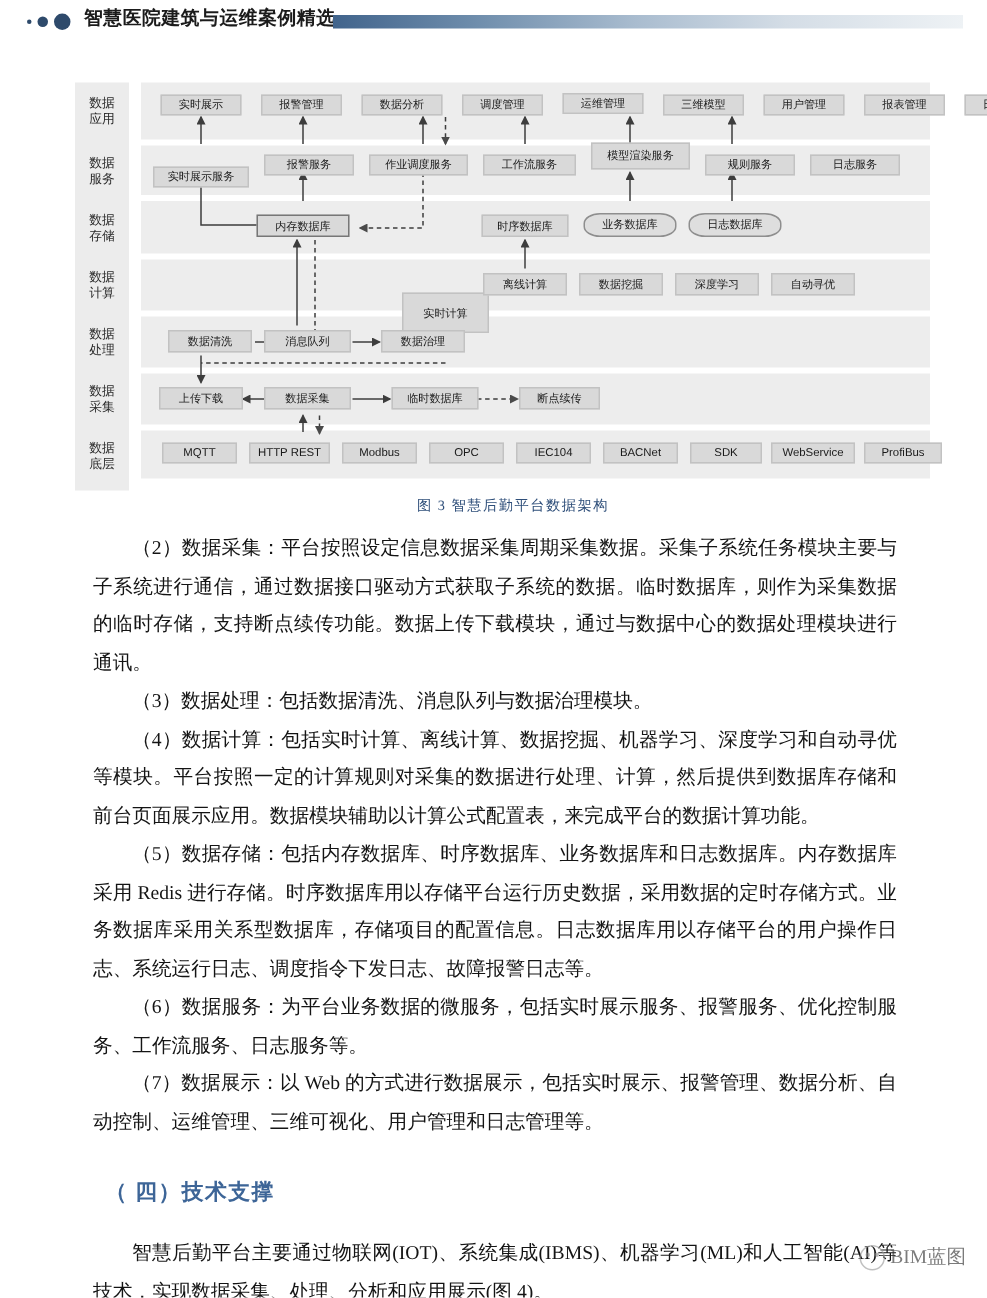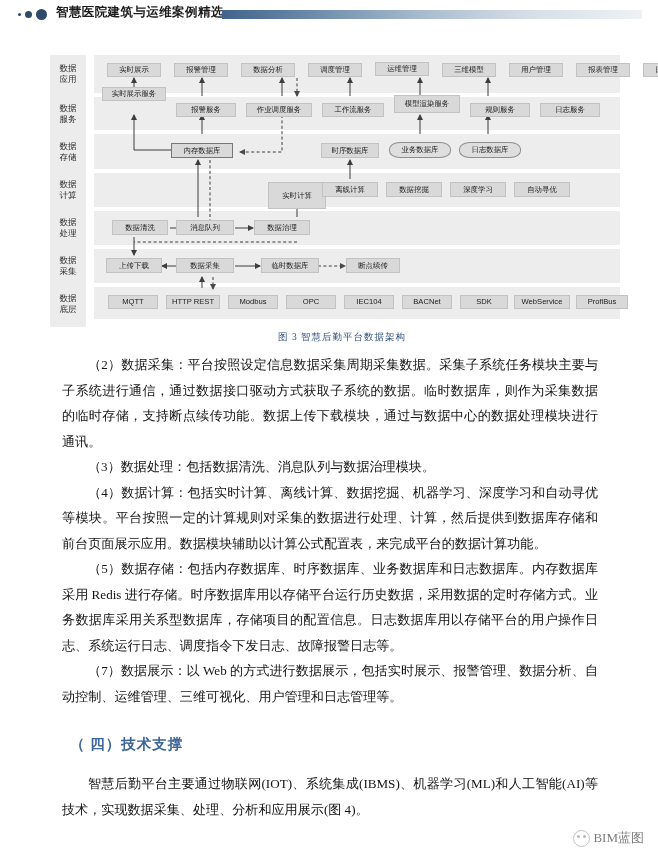--- a/index.html
+++ b/index.html
@@ -282,34 +282,34 @@
   <div class="node" style="left:57px;  top:8px; width:54px; height:14px;">实时展示</div>
   <div class="node" style="left:124px; top:8px; width:54px; height:14px;">报警管理</div>
   <div class="node" style="left:191px; top:8px; width:54px; height:14px;">数据分析</div>
   <div class="node" style="left:258px; top:8px; width:54px; height:14px;">调度管理</div>
   <div class="node" style="left:325px; top:7px; width:54px; height:14px;">运维管理</div>
   <div class="node" style="left:392px; top:8px; width:54px; height:14px;">三维模型</div>
   <div class="node" style="left:459px; top:8px; width:54px; height:14px;">用户管理</div>
   <div class="node" style="left:526px; top:8px; width:54px; height:14px;">报表管理</div>
   <div class="node" style="left:593px; top:8px; width:54px; height:14px;">日志管理</div>
 
-  <div class="node" style="left:52px;  top:32px; width:64px; height:14px;">实时展示服务</div>
+  <div class="node" style="left:52px;  top:56px; width:64px; height:14px;">实时展示服务</div>
   <div class="node" style="left:126px; top:48px; width:60px; height:14px;">报警服务</div>
   <div class="node" style="left:196px; top:48px; width:66px; height:14px;">作业调度服务</div>
   <div class="node" style="left:272px; top:48px; width:62px; height:14px;">工作流服务</div>
   <div class="node" style="left:344px; top:40px; width:66px; height:18px;font-family:Liberation Serif, serif;">模型渲染服务</div>
   <div class="node" style="left:420px; top:48px; width:60px; height:14px;">规则服务</div>
   <div class="node" style="left:490px; top:48px; width:60px; height:14px;">日志服务</div>
 
   <div class="node strong" style="left:121px; top:88px; width:62px; height:15px;">内存数据库</div>
   <div class="node" style="left:271px; top:88px; width:58px; height:15px;">时序数据库</div>
   <div class="node cyl" style="left:339px; top:87px; width:62px; height:16px;">业务数据库</div>
   <div class="node cyl" style="left:409px; top:87px; width:62px; height:16px;">日志数据库</div>
 
-  <div class="node" style="left:218px; top:127px; width:58px; height:27px;">实时计算</div>
+  <div class="node" style="left:218px; top:140px; width:58px; height:27px;">实时计算</div>
   <div class="node" style="left:272px; top:127px; width:56px; height:15px;">离线计算</div>
   <div class="node" style="left:336px; top:127px; width:56px; height:15px;">数据挖掘</div>
   <div class="node" style="left:400px; top:127px; width:56px; height:15px;">深度学习</div>
   <div class="node" style="left:464px; top:127px; width:56px; height:15px;">自动寻优</div>
 
   <div class="node" style="left:62px;  top:165px; width:56px; height:15px;">数据清洗</div>
   <div class="node" style="left:126px; top:165px; width:58px; height:15px;">消息队列</div>
   <div class="node" style="left:204px; top:165px; width:56px; height:15px;">数据治理</div>
 
   <div class="node" style="left:56px;  top:203px; width:56px; height:15px;">上传下载</div>
@@ -328,20 +328,21 @@
   <div class="node lat" style="left:526px; top:240px; width:52px; height:14px;">ProfiBus</div>
 </div>
 
 <div id="fig-caption">图 3    智慧后勤平台数据架构</div>
 
 <div id="body-text">
   <p class="para">（2）数据采集：平台按照设定信息数据采集周期采集数据。采集子系统任务模块主要与子系统进行通信，通过数据接口驱动方式获取子系统的数据。临时数据库，则作为采集数据的临时存储，支持断点续传功能。数据上传下载模块，通过与数据中心的数据处理模块进行通讯。</p>
   <p class="para">（3）数据处理：包括数据清洗、消息队列与数据治理模块。</p>
   <p class="para">（4）数据计算：包括实时计算、离线计算、数据挖掘、机器学习、深度学习和自动寻优等模块。平台按照一定的计算规则对采集的数据进行处理、计算，然后提供到数据库存储和前台页面展示应用。数据模块辅助以计算公式配置表，来完成平台的数据计算功能。</p>
   <p class="para">（5）数据存储：包括内存数据库、时序数据库、业务数据库和日志数据库。内存数据库采用 Redis 进行存储。时序数据库用以存储平台运行历史数据，采用数据的定时存储方式。业务数据库采用关系型数据库，存储项目的配置信息。日志数据库用以存储平台的用户操作日志、系统运行日志、调度指令下发日志、故障报警日志等。</p>
+  <p class="para">（6）数据服务：为平台业务数据的微服务，包括实时展示服务、报警服务、优化控制服务、工作流服务、日志服务等。</p>
   <p class="para">（7）数据展示：以 Web 的方式进行数据展示，包括实时展示、报警管理、数据分析、自动控制、运维管理、三维可视化、用户管理和日志管理等。</p>
 
   <h2 class="section-heading">（ 四）技术支撑</h2>
   <div class="gap"></div>
   <p class="para">智慧后勤平台主要通过物联网(IOT)、系统集成(IBMS)、机器学习(ML)和人工智能(AI)等技术，实现数据采集、处理、分析和应用展示(图 4)。</p>
 
 </div>
 
 <div id="watermark">
   <span class="wm-logo"></span>

